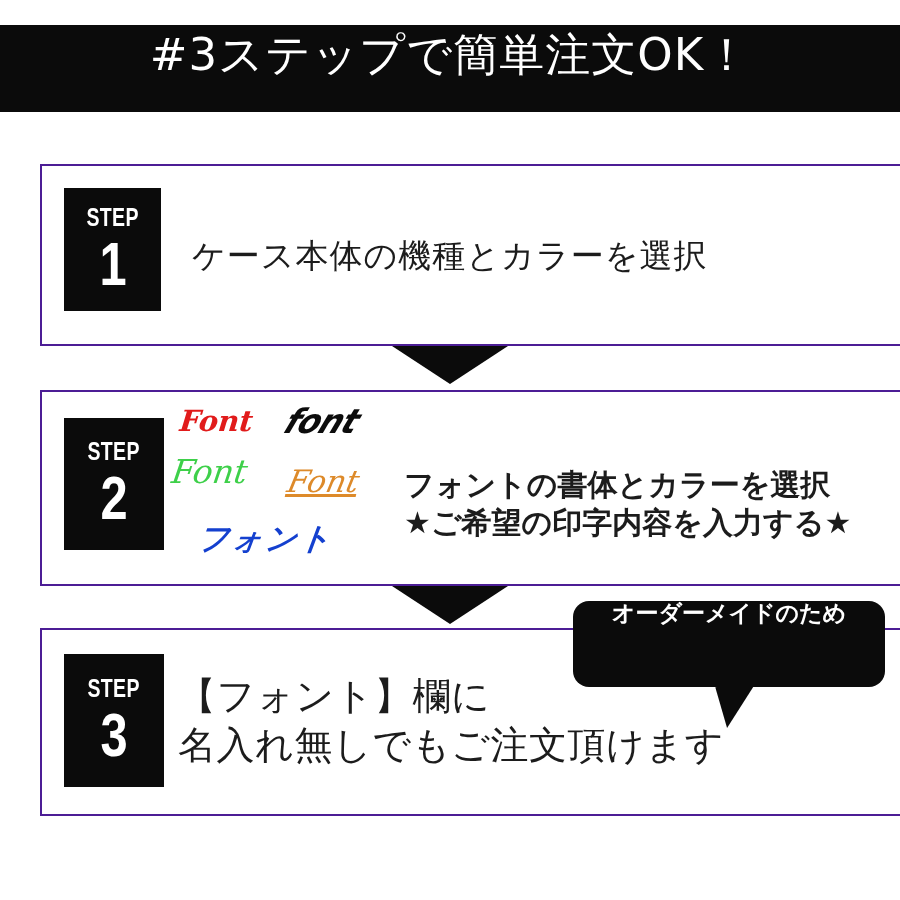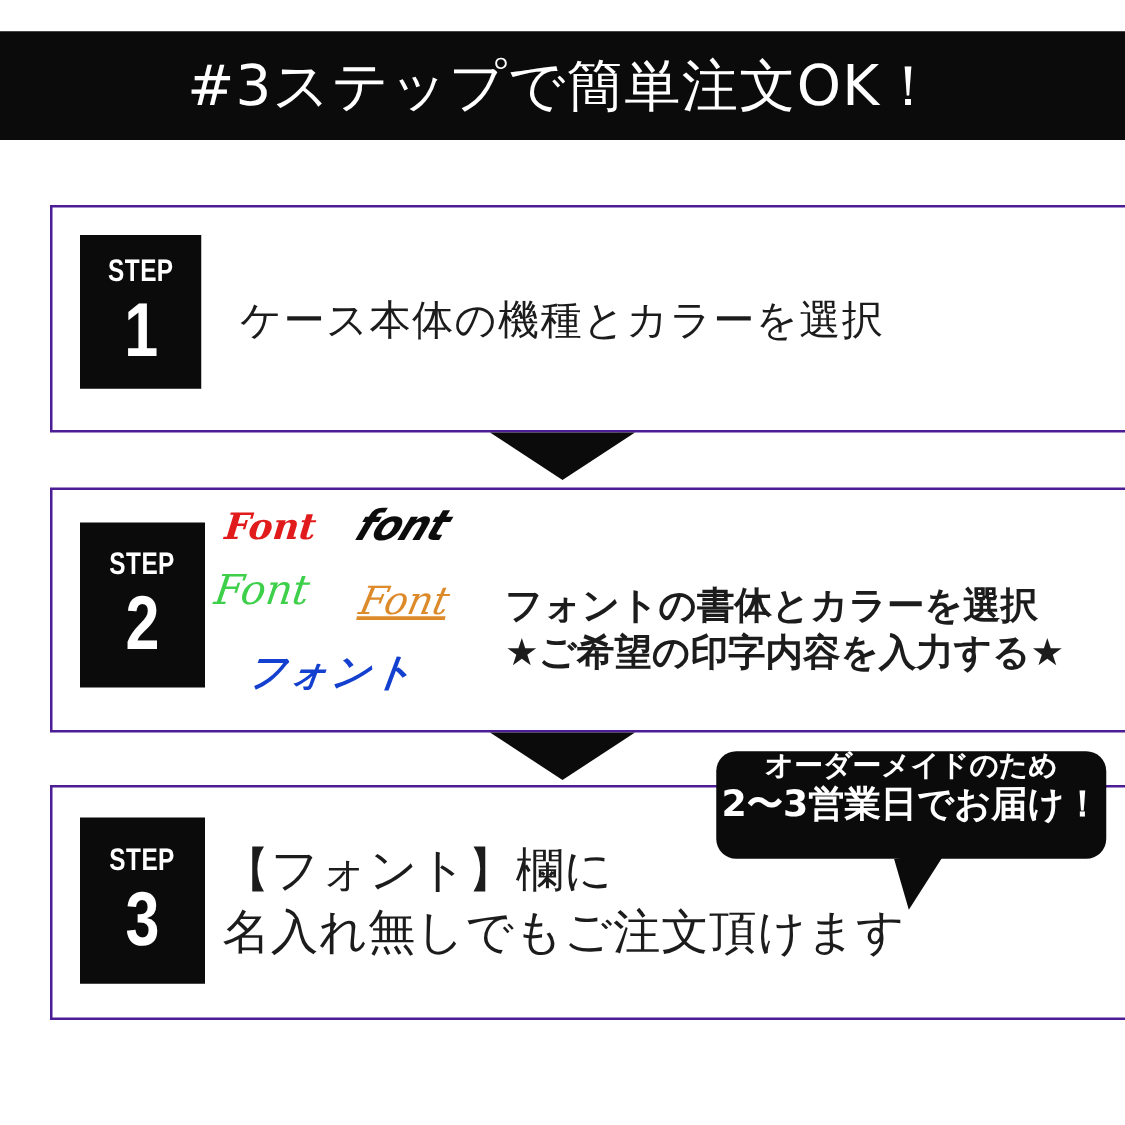--- a/index.html
+++ b/index.html
@@ -18,21 +18,20 @@
 
   
   .header-banner {
     position: absolute;
     left: 0;
     top: 25px;
     width: 900px;
     height: 87px;
     background: #0b0b0b;
     display: flex;
-    align-items: center;
     justify-content: center;
   }
   .header-title {
     color: #ffffff;
     font-size: 45px;
     letter-spacing: 1px;
     font-weight: 400;
     white-space: nowrap;
     font-family: "DejaVu Sans", "Liberation Sans", sans-serif;
   }
@@ -279,14 +278,13 @@
 
 <div id="step3-text-block">
 
   <div class="line">【フォント】欄に</div>
   <div class="line">名入れ無しでもご注文頂けます</div>
 </div>
 
 <div id="bubble-tail"></div>
 <div id="speech-bubble">
   <div class="bline" id="bubble-line-1">オーダーメイドのため</div>
-  <div class="bline" id="bubble-line-2">2〜3営業日でお届け！</div>
 </div>
 
 </body></html>

